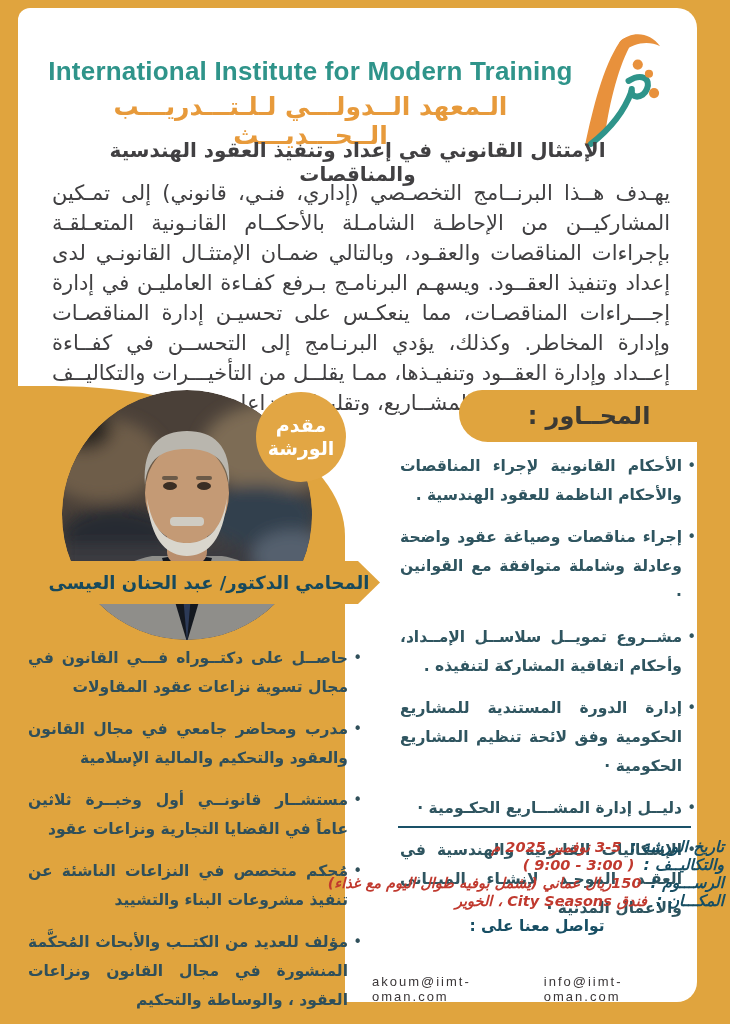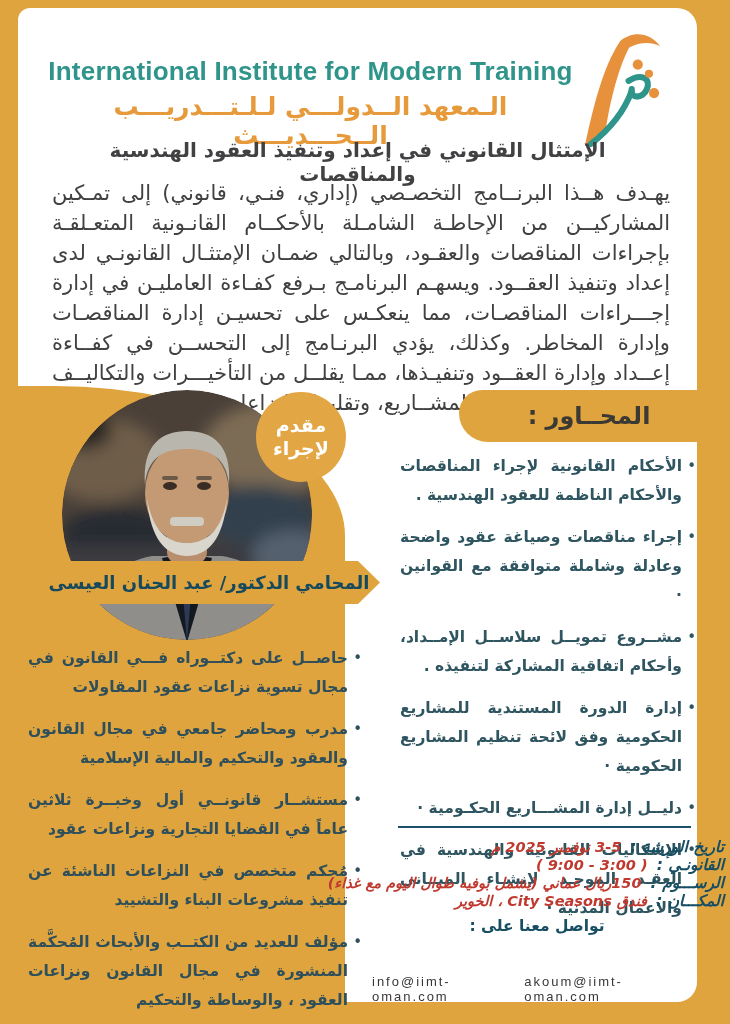--- a/index.html
+++ b/index.html
@@ -135,21 +135,21 @@
         <ellipse cx="108" cy="96" rx="7" ry="4" fill="#3a2e24"></ellipse>
         <ellipse cx="142" cy="96" rx="7" ry="4" fill="#3a2e24"></ellipse>
         <rect x="100" y="86" width="16" height="4" rx="2" fill="#6b5a48"></rect>
         <rect x="134" y="86" width="16" height="4" rx="2" fill="#6b5a48"></rect>
       </g>
     </svg>
   </div>
 
   <div class="badge">
     <div>مقدم</div>
-    <div>لإجراء</div>
+    <div>الورشة</div>
   </div>
 
   <div class="ribbon">
     <div class="presenter-name">المحامي الدكتور/ عبد الحنان العيسى</div>
   </div>
 
   <ul class="blist bio">
     <li>
         <span class="dot">•</span>
         <span class="t">حاصــل على دكتــوراه فـــي القانون في مجال تسوية نزاعات عقود المقاولات</span>
@@ -202,32 +202,32 @@
       </li>
   </ul>
 
   <div class="divider"></div>
   <div class="details">
     <div class="drow">
       <span class="dlabel">تاريخ الورشة :</span>
       <span class="dvalue">5-3 نوفمبر 2025 م</span>
     </div>
     <div class="drow">
-      <span class="dlabel">القانونـي :</span>
+      <span class="dlabel">والتكاليــف :</span>
       <span class="dvalue" dir="ltr">( 9:00 - 3:00 )</span>
     </div>
     <div class="drow">
       <span class="dlabel">الرســـوم :</span>
       <span class="dvalue">150ريال عماني (يشمل بوفيه طوال اليوم مع غذاء)</span>
     </div>
     <div class="drow">
       <span class="dlabel">المكـــان :</span>
       <span class="dvalue">فندق City Seasons ، الخوير</span>
     </div>
     <div class="contact">تواصل معنا على :</div>
   </div>
 
   <div class="emails">
+    <span>akoum@iimt-oman.com</span>
     <span>info@iimt-oman.com</span>
-    <span>akoum@iimt-oman.com</span>
   </div>
 
 </div>
 
 </body></html>

